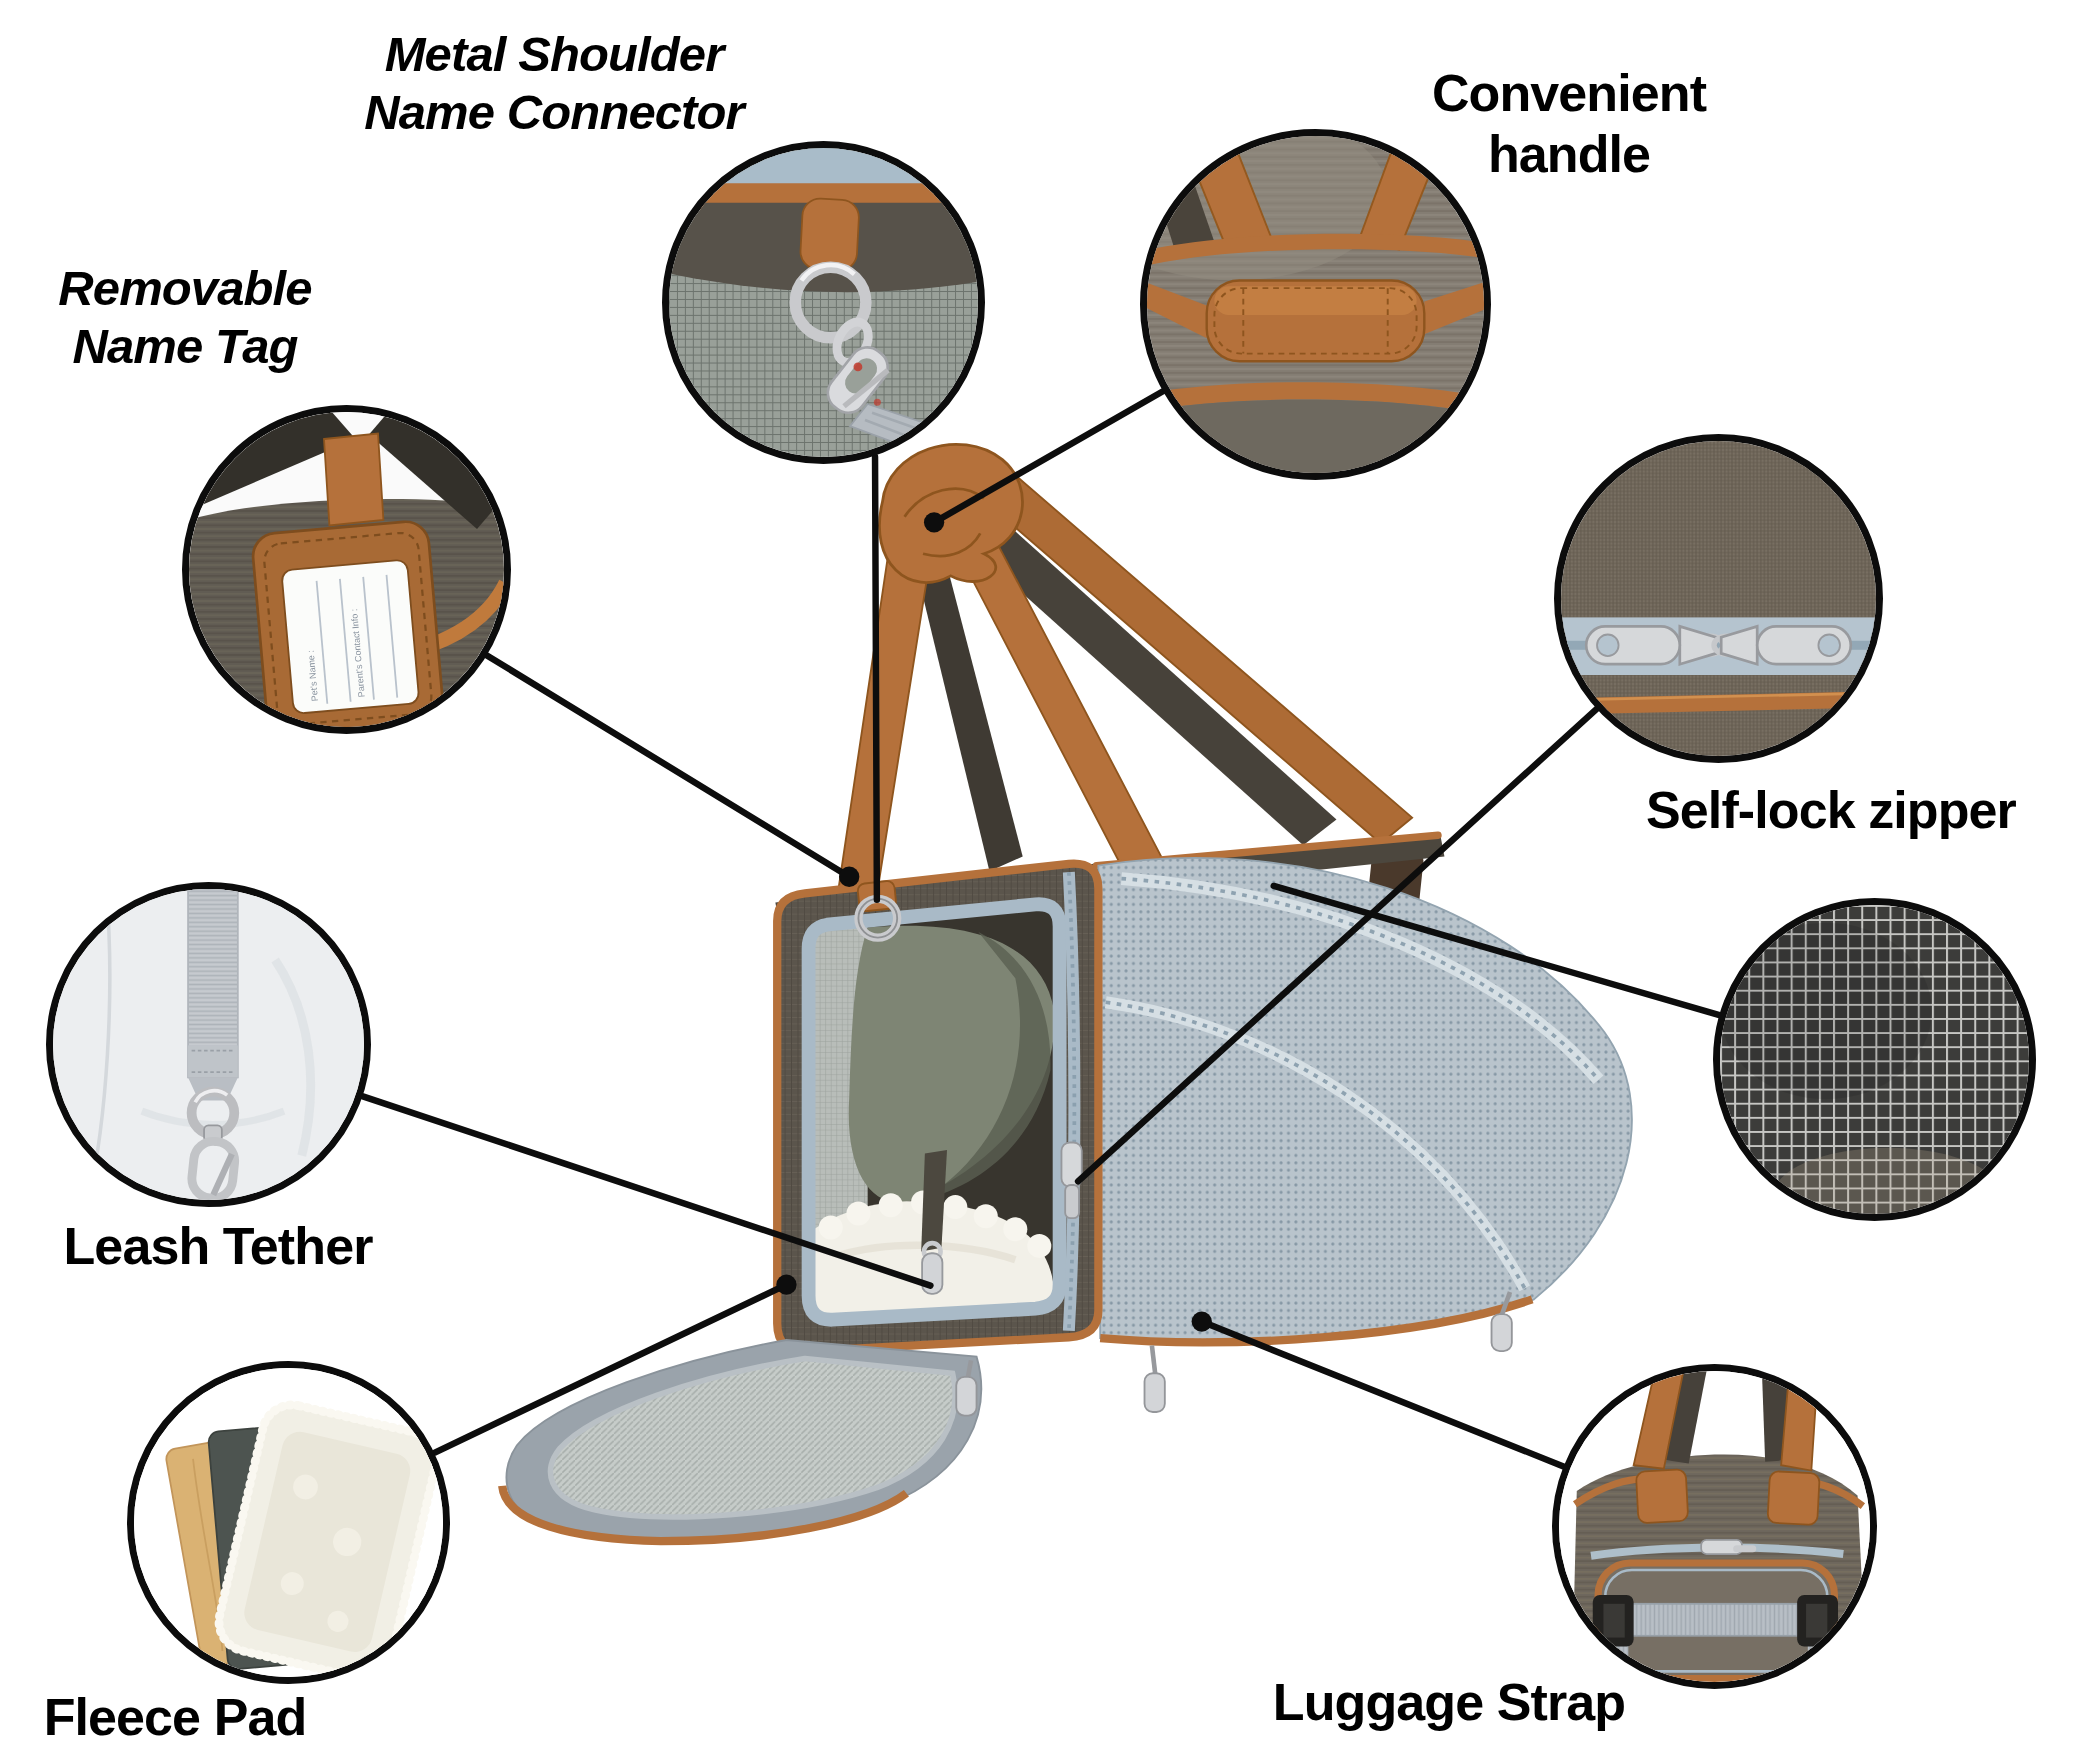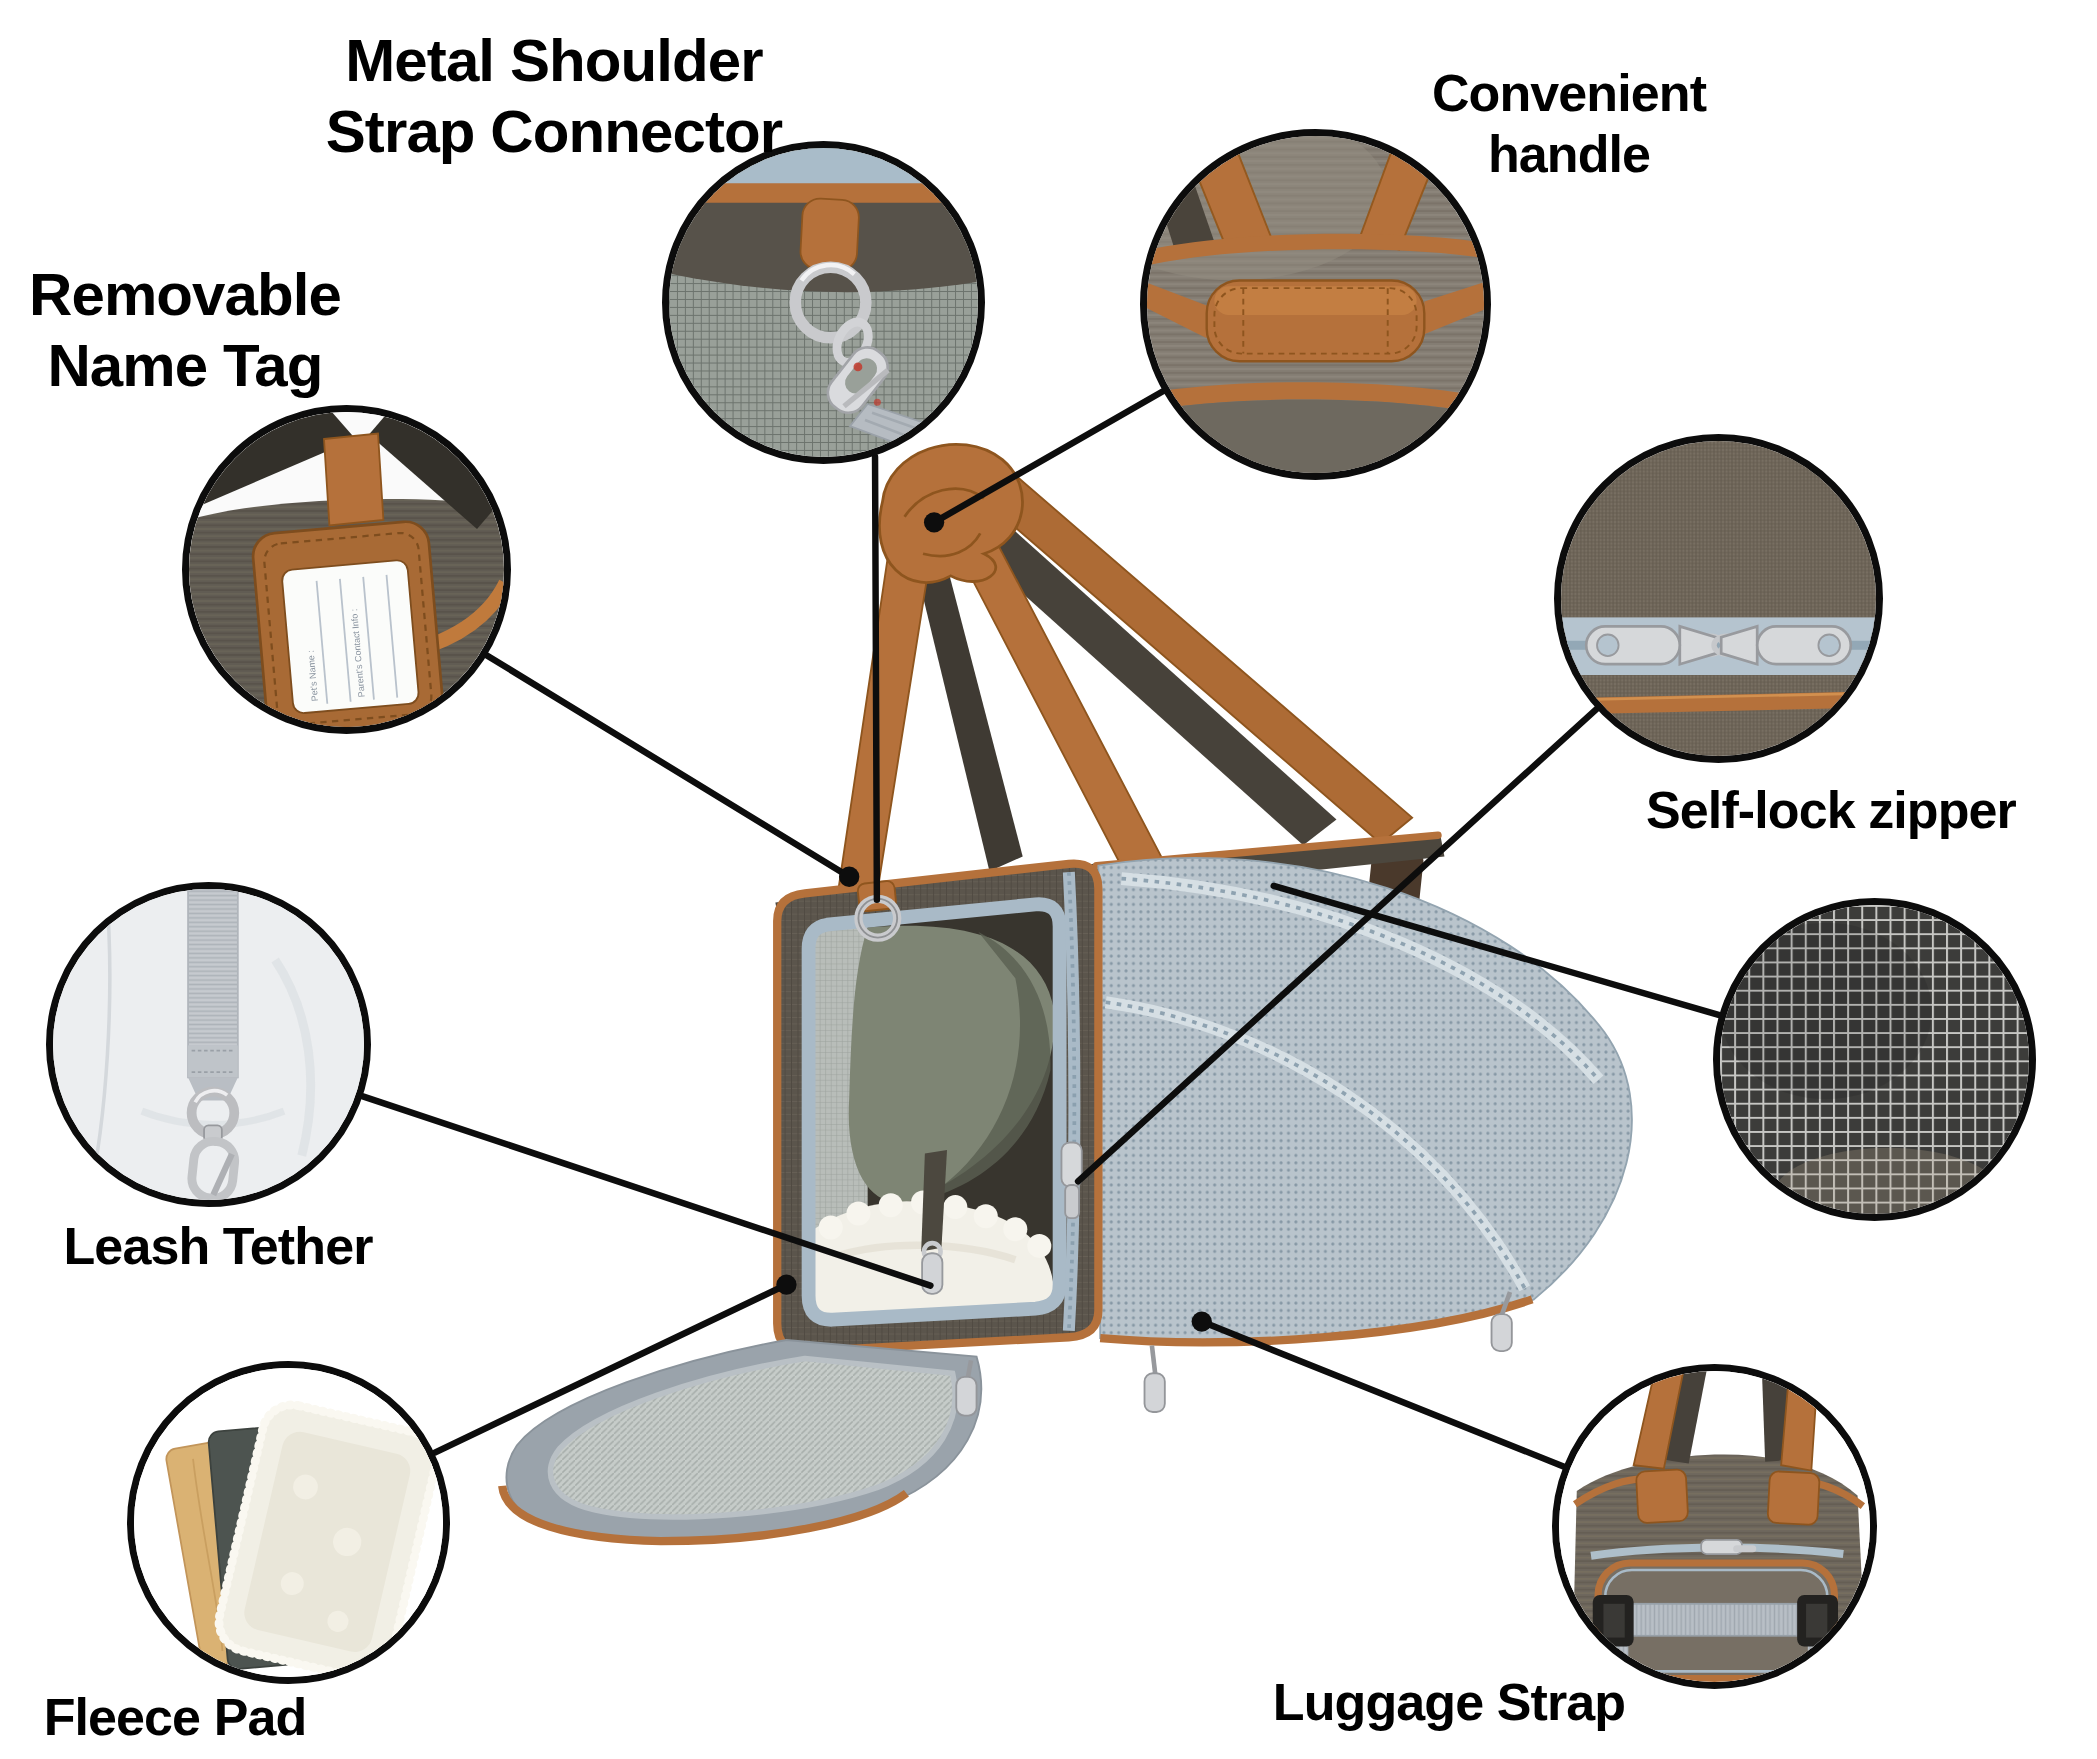--- a/index.html
+++ b/index.html
@@ -1,21 +1,21 @@
 <!DOCTYPE html>
 <html style="font-size:14.8px"><head>
 <meta charset="utf-8">
 <style>
   html,body{margin:0;padding:0;background:#ffffff;}
   .stage{position:relative;width:2098px;height:1759px;background:#ffffff;overflow:hidden;
          font-family:"Liberation Sans", sans-serif;}
   .scene-svg{position:absolute;left:0;top:0;width:2098px;height:1759px;}
   .label{position:absolute;transform:translateX(-50%);text-align:center;font-weight:700;
          color:#000;line-height:1.18;white-space:nowrap;letter-spacing:-0.9px;}
-  .fs52{font-size:60px;} .fs56{font-size:52px;}
+  .fs52{font-size:49px;font-style:italic;} .fs56{font-size:52px;}
   .circle{position:absolute;border:7.4px solid #0c0c0c;border-radius:50%;overflow:hidden;
           background:#fff;box-sizing:border-box;}
   .circle svg{display:block;width:100%;height:100%;}
 </style>
 </head>
 <body>
 
 <div class="stage">
 
   <svg class="scene-svg" viewBox="0 0 2273 1906">
@@ -378,21 +378,21 @@
         <rect x="38" y="252" width="46" height="58" rx="8" fill="#232220"></rect>
         <rect x="50" y="262" width="24" height="38" fill="#3a3936"></rect>
         <rect x="268" y="252" width="46" height="58" rx="8" fill="#232220"></rect>
         <rect x="278" y="262" width="24" height="38" fill="#3a3936"></rect>
       </g>
     </svg>
   </div>
 
   <div class="label fs52" style="left:554px;top:26px;">
     <span style="display:block">Metal Shoulder</span>
-    <span style="display:block">Strap Connector</span>
+    <span style="display:block">Name Connector</span>
   </div>
 
   <div class="label fs56" style="left:1569px;top:63px;">
     <span style="display:block">Convenient</span>
     <span style="display:block">handle</span>
   </div>
 
   <div class="label fs52" style="left:185px;top:260px;">
     <span style="display:block">Removable</span>
     <span style="display:block">Name Tag</span>

